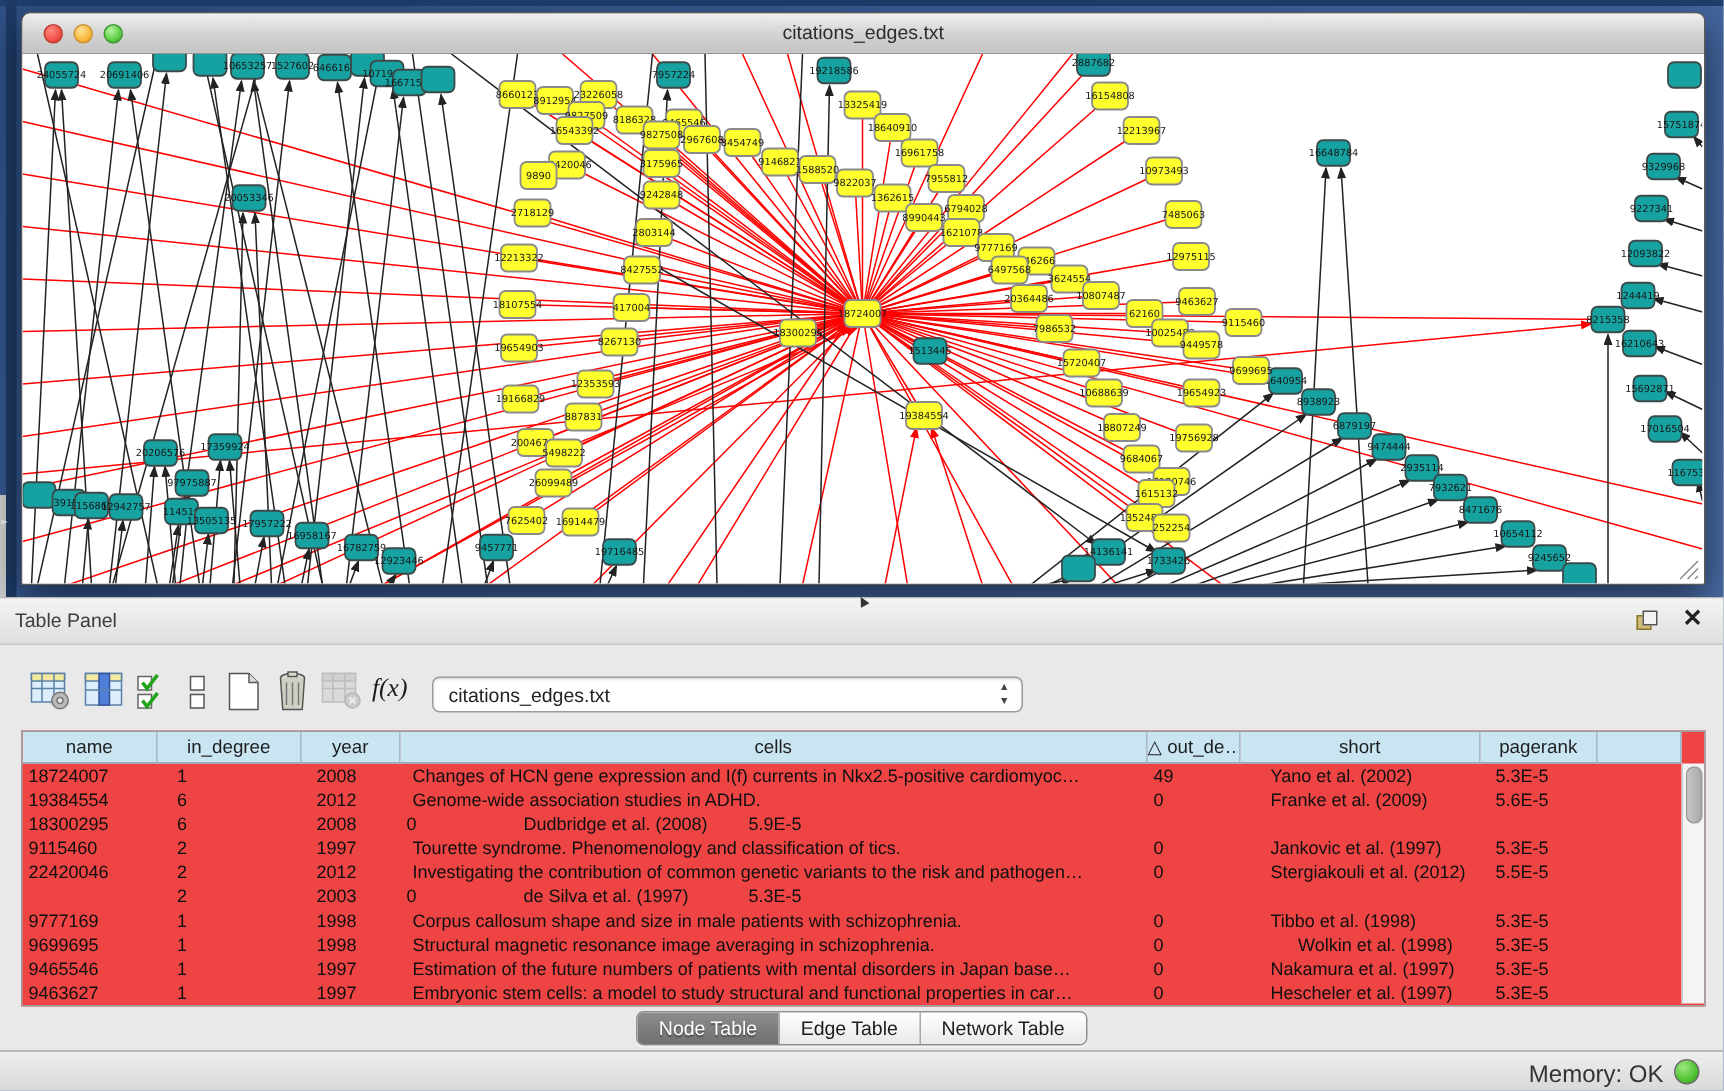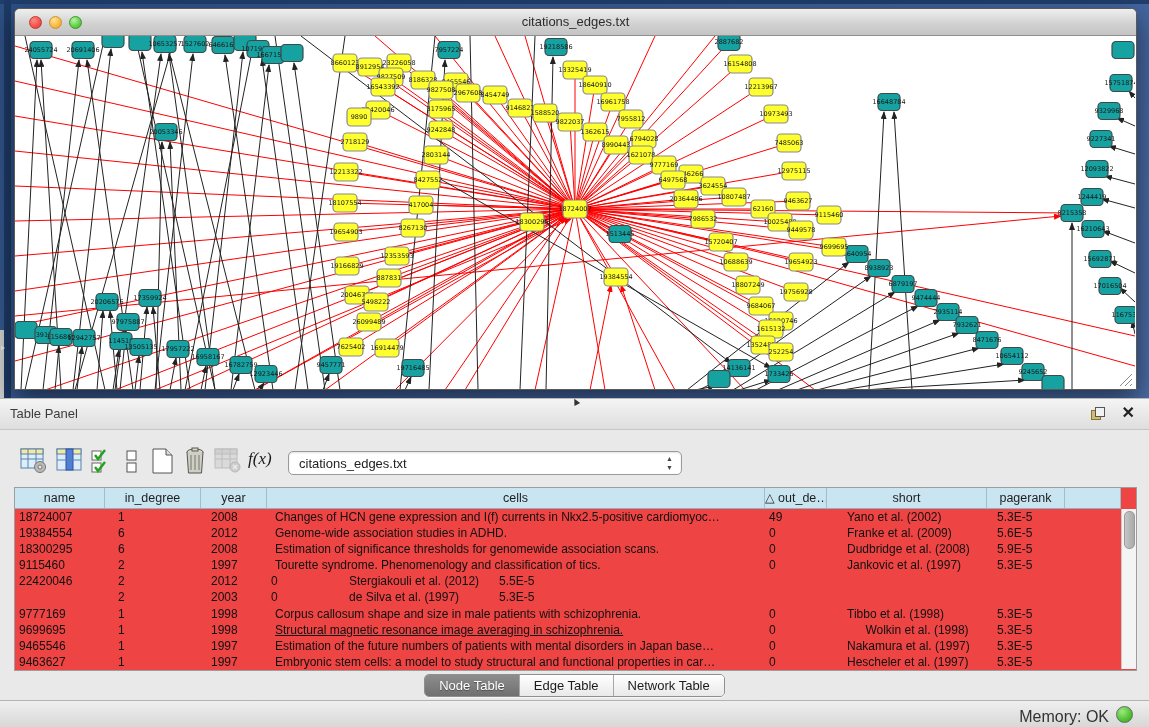--- a/index.html
+++ b/index.html
@@ -621,38 +621,38 @@
           <div class="td" style="width: 66px; padding-left: 10px;">2012</div>
           <div class="td" style="width: 498px; padding-left: 8px;">Genome-wide association studies in ADHD.</div>
           <div class="td" style="width: 62px; padding-left: 4px;">0</div>
           <div class="td" style="width: 160px; padding-left: 20px;">Franke et al. (2009)</div>
           <div class="td" style="width: 78px; padding-left: 10px;">5.6E-5</div>
         </div>
         <div class="tr">
           <div class="td" style="width: 90px; padding-left: 4px;">18300295</div>
           <div class="td" style="width: 96px; padding-left: 13px;">6</div>
           <div class="td" style="width: 66px; padding-left: 10px;">2008</div>
-          <div class="td" style="width: 498px; padding-left: 8px;">Estimation of significance thresholds for genomewide association scans.</div>
           <div class="td" style="width: 62px; padding-left: 4px;">0</div>
           <div class="td" style="width: 160px; padding-left: 20px;">Dudbridge et al. (2008)</div>
           <div class="td" style="width: 78px; padding-left: 10px;">5.9E-5</div>
         </div>
         <div class="tr">
           <div class="td" style="width: 90px; padding-left: 4px;">9115460</div>
           <div class="td" style="width: 96px; padding-left: 13px;">2</div>
           <div class="td" style="width: 66px; padding-left: 10px;">1997</div>
           <div class="td" style="width: 498px; padding-left: 8px;">Tourette syndrome. Phenomenology and classification of tics.</div>
           <div class="td" style="width: 62px; padding-left: 4px;">0</div>
           <div class="td" style="width: 160px; padding-left: 20px;">Jankovic et al. (1997)</div>
           <div class="td" style="width: 78px; padding-left: 10px;">5.3E-5</div>
         </div>
         <div class="tr">
           <div class="td" style="width: 90px; padding-left: 4px;">22420046</div>
           <div class="td" style="width: 96px; padding-left: 13px;">2</div>
           <div class="td" style="width: 66px; padding-left: 10px;">2012</div>
+          <div class="td" style="width: 498px; padding-left: 8px;">Investigating the contribution of common genetic variants to the risk and pathogen…</div>
           <div class="td" style="width: 62px; padding-left: 4px;">0</div>
           <div class="td" style="width: 160px; padding-left: 20px;">Stergiakouli et al. (2012)</div>
           <div class="td" style="width: 78px; padding-left: 10px;">5.5E-5</div>
         </div>
         <div class="tr">
           <div class="td" style="width: 90px; padding-left: 4px; margin-top: 16px;">14569117</div>
           <div class="td" style="width: 96px; padding-left: 13px;">2</div>
           <div class="td" style="width: 66px; padding-left: 10px;">2003</div>
           <div class="td" style="width: 62px; padding-left: 4px;">0</div>
           <div class="td" style="width: 160px; padding-left: 20px;">de Silva et al. (1997)</div>
@@ -664,21 +664,21 @@
           <div class="td" style="width: 66px; padding-left: 10px;">1998</div>
           <div class="td" style="width: 498px; padding-left: 8px;">Corpus callosum shape and size in male patients with schizophrenia.</div>
           <div class="td" style="width: 62px; padding-left: 4px;">0</div>
           <div class="td" style="width: 160px; padding-left: 20px;">Tibbo et al. (1998)</div>
           <div class="td" style="width: 78px; padding-left: 10px;">5.3E-5</div>
         </div>
         <div class="tr">
           <div class="td" style="width: 90px; padding-left: 4px;">9699695</div>
           <div class="td" style="width: 96px; padding-left: 13px;">1</div>
           <div class="td" style="width: 66px; padding-left: 10px;">1998</div>
-          <div class="td" style="width: 498px; padding-left: 8px; text-decoration: underline;">Structural magnetic resonance image averaging in schizophrenia.</div>
+          <div class="td" style="width: 498px; padding-left: 8px;">Structural magnetic resonance image averaging in schizophrenia.</div>
           <div class="td" style="width: 62px; padding-left: 4px;">0</div>
           <div class="td" style="width: 160px; padding-left: 20px; text-align: center;">Wolkin et al. (1998)</div>
           <div class="td" style="width: 78px; padding-left: 10px;">5.3E-5</div>
         </div>
         <div class="tr">
           <div class="td" style="width: 90px; padding-left: 4px;">9465546</div>
           <div class="td" style="width: 96px; padding-left: 13px;">1</div>
           <div class="td" style="width: 66px; padding-left: 10px;">1997</div>
           <div class="td" style="width: 498px; padding-left: 8px;">Estimation of the future numbers of patients with mental disorders in Japan base…</div>
           <div class="td" style="width: 62px; padding-left: 4px;">0</div>

